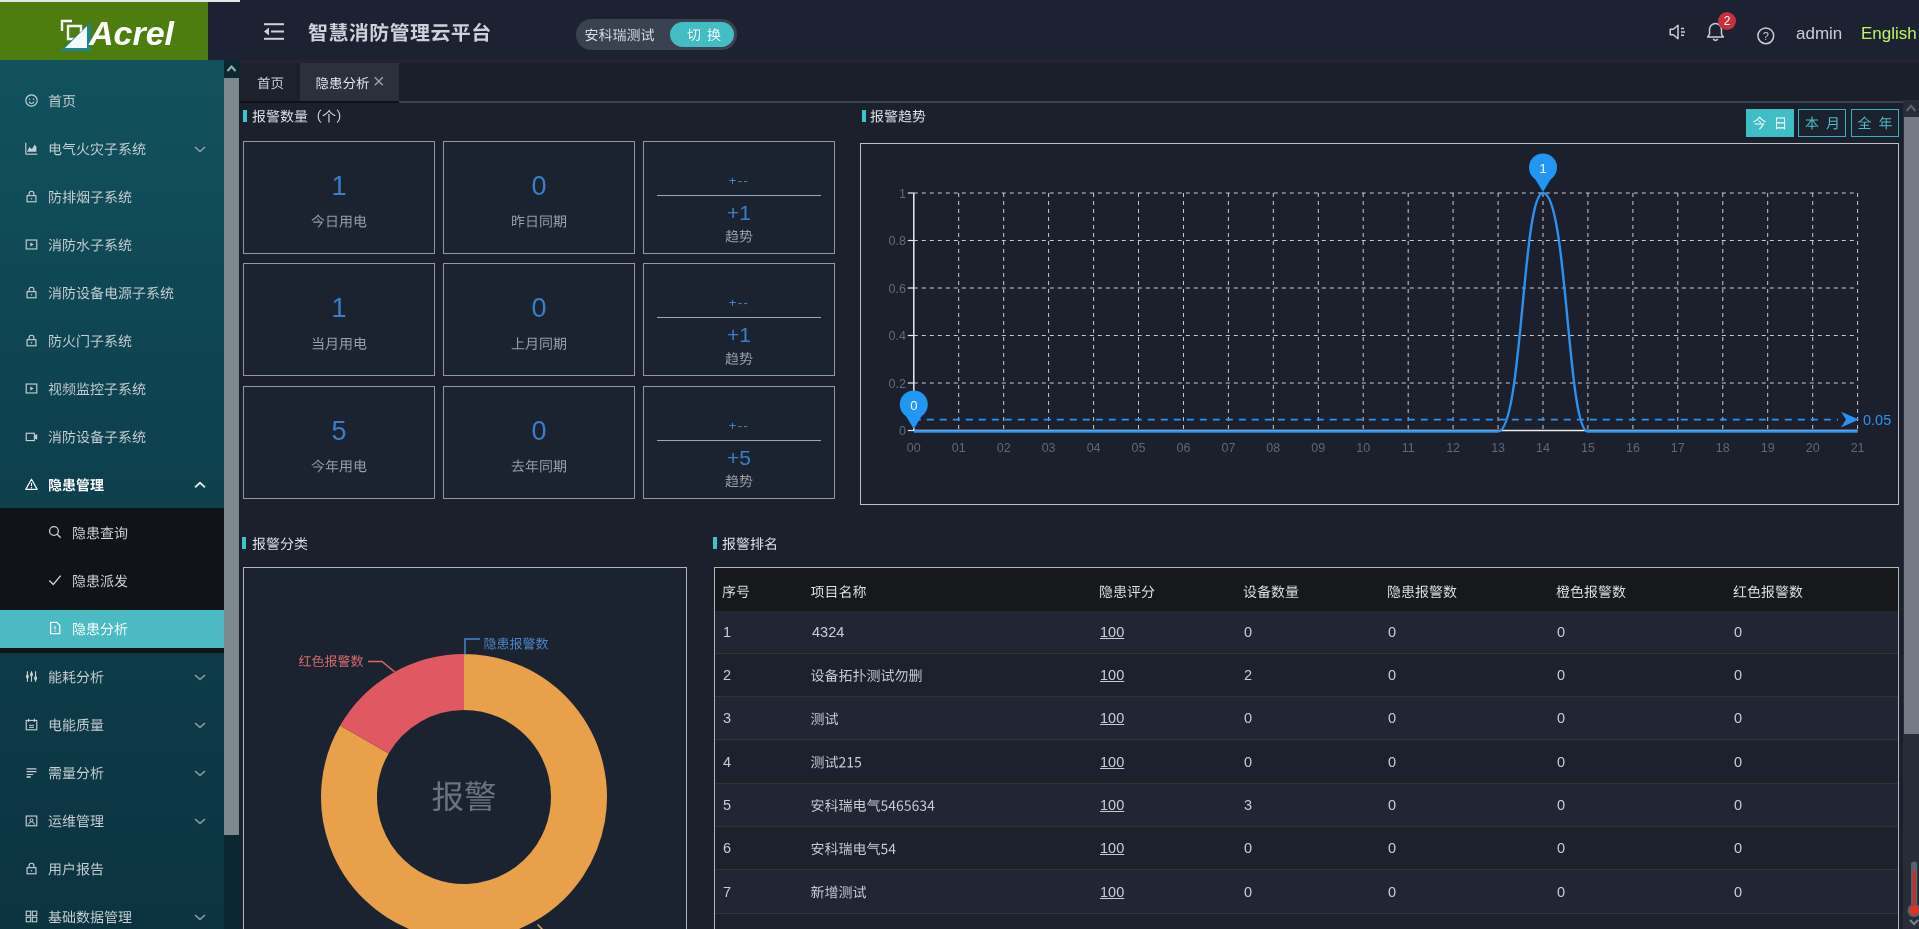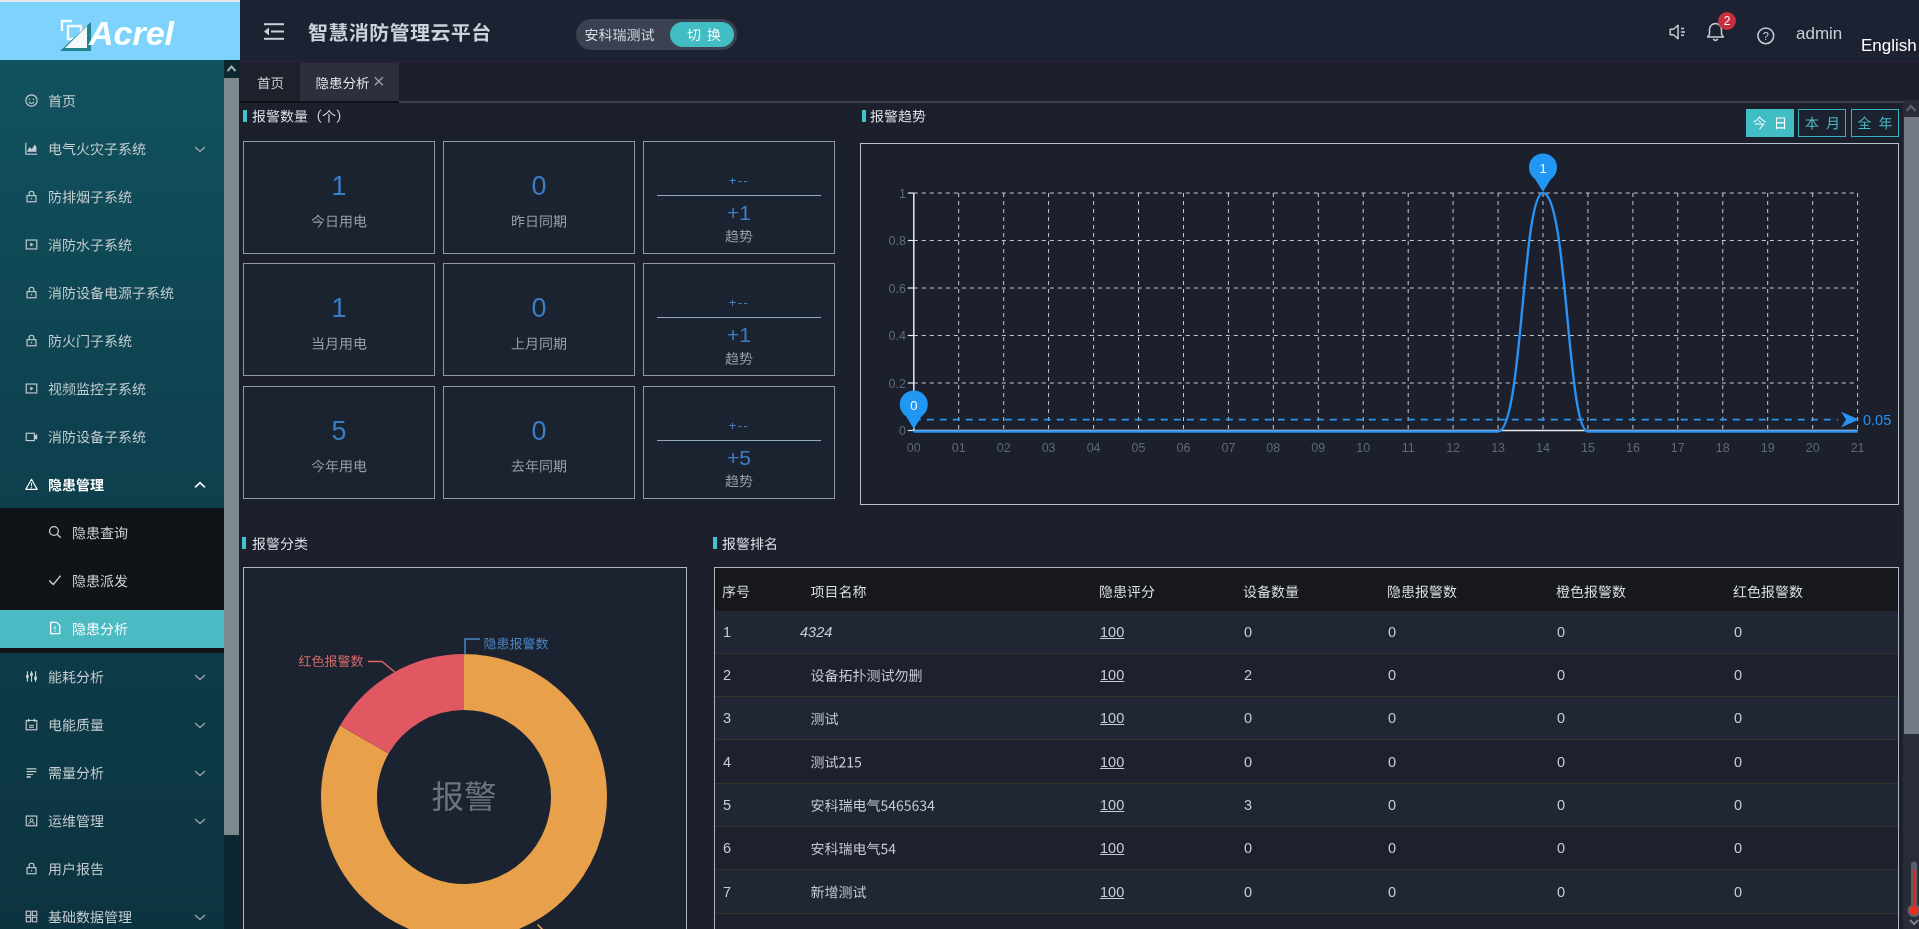--- a/index.html
+++ b/index.html
@@ -1,28 +1,28 @@
 <!DOCTYPE html>
 <html><head>
 <meta charset="utf-8">
 <style>
 * { margin:0; padding:0; box-sizing:border-box; }
 html,body { width:1919px; height:929px; overflow:hidden; background:#1b202c; font-family:"Liberation Sans",sans-serif; }
 #root { position:relative; width:1919px; height:929px; }
 
 #header { position:absolute; left:0; top:0; width:1919px; height:60px; background:#1c2231; }
-#logo { position:absolute; left:0; top:0; width:240px; height:60px; background:#7dd3fc; }
+#logo { position:absolute; left:0; top:0; width:208px; height:60px; background:#4d7c0f; }
 #hamb { position:absolute; left:263px; top:22px; width:22px; height:17px; }
 #htitle { position:absolute; left:308px; top:19px; font-size:23px; font-weight:bold; color:#ccd3db; letter-spacing:1px; }
 #pill { position:absolute; left:576px; top:19px; width:161px; height:31px; background:#3a4252; border-radius:16px; }
 #pill .t { position:absolute; left:9px; top:7px; font-size:16px; color:#dde1e7; }
 #pill .btn { position:absolute; left:94px; top:3px; width:64px; height:25px; background:#41bdc3; border-radius:13px; color:#fff; font-size:14px; text-align:center; line-height:25px; letter-spacing:6px; text-indent:5px; }
 .hicon { position:absolute; top:0; color:#c9ced6; }
 #admin { position:absolute; left:1796px; top:24px; font-size:17px; color:#c9ced6; }
-#english { position:absolute; left:1861px; top:36px; font-size:17px; color:#ffffff; }
+#english { position:absolute; left:1861px; top:24px; font-size:17px; color:#bef264; }
 #badge { position:absolute; left:1718px; top:12px; width:18px; height:18px; border-radius:9px; background:#c5303e; color:#fff; font-size:12px; text-align:center; line-height:18px; }
 
 #sidebar { position:absolute; left:0; top:60px; width:240px; height:869px; background:linear-gradient(180deg,#11525e 0%,#0e4250 40%,#0c3340 100%); }
 .mitem { position:absolute; left:0; width:226px; height:48px; color:#c8cfd4; font-size:16px; }
 .mitem .txt { position:absolute; left:48px; top:14px; }
 .mitem .ic { position:absolute; left:25px; top:17px; width:13px; height:13px; }
 #submenu { position:absolute; left:0; top:448px; width:226px; height:145px; background:#101318; }
 .sitem { position:absolute; left:0; width:226px; height:48px; color:#ced4d9; font-size:16px; }
 .sitem .ic { position:absolute; left:48px; top:16px; width:14px; height:14px; }
 #active-item { position:absolute; left:0; top:550px; width:226px; height:38px; background:#4bbac3; color:#fff; font-size:16px; }
@@ -51,21 +51,21 @@
 .cbtn { position:absolute; top:6px; width:48px; height:28px; font-size:15px; text-align:center; line-height:26px; letter-spacing:4px; text-indent:4px; }
 .cbtn.on { background:#41bdc6; color:#fff; }
 .cbtn.off { border:1px solid #35b2bd; color:#4fc0ca; background:#1b212e; }
 
 #tablebox { position:absolute; left:474px; top:464px; width:1185px; height:372px; border:1px solid #aeb6bf; background:#1d2330; overflow:hidden; }
 .thead { position:absolute; left:0; top:0; width:1183px; height:43px; background:#17181c; }
 .trow { position:absolute; left:0; width:1183px; height:43px; border-bottom:1px solid #32332b; }
 .trow.odd { background:#202634; }
 .trow.even { background:#1c212d; }
 .tc { position:absolute; top:13px; font-size:14.5px; color:#c8cdd5; }
-.c1{left:8px;} .c2{left:85px;font-style:italic;} .c3{left:385px;text-decoration:underline;} .c4{left:529px;} .c5{left:673px;} .c6{left:842px;} .c7{left:1019px;}
+.c1{left:8px;} .c2{left:97px;} .c3{left:385px;text-decoration:underline;} .c4{left:529px;} .c5{left:673px;} .c6{left:842px;} .c7{left:1019px;}
 
 #donutbox { position:absolute; left:3px; top:464px; width:444px; height:372px; border:1px solid #aeb6bf; background:#1c2330; overflow:hidden; }
 
 #pscroll { position:absolute; left:1903px; top:100px; width:16px; height:829px; background:#272c36; }
 #pscroll .thumb { position:absolute; left:1px; top:17px; width:15px; height:617px; background:#757b84; }
 </style>
 </head>
 <body>
 <div id="root">
 

